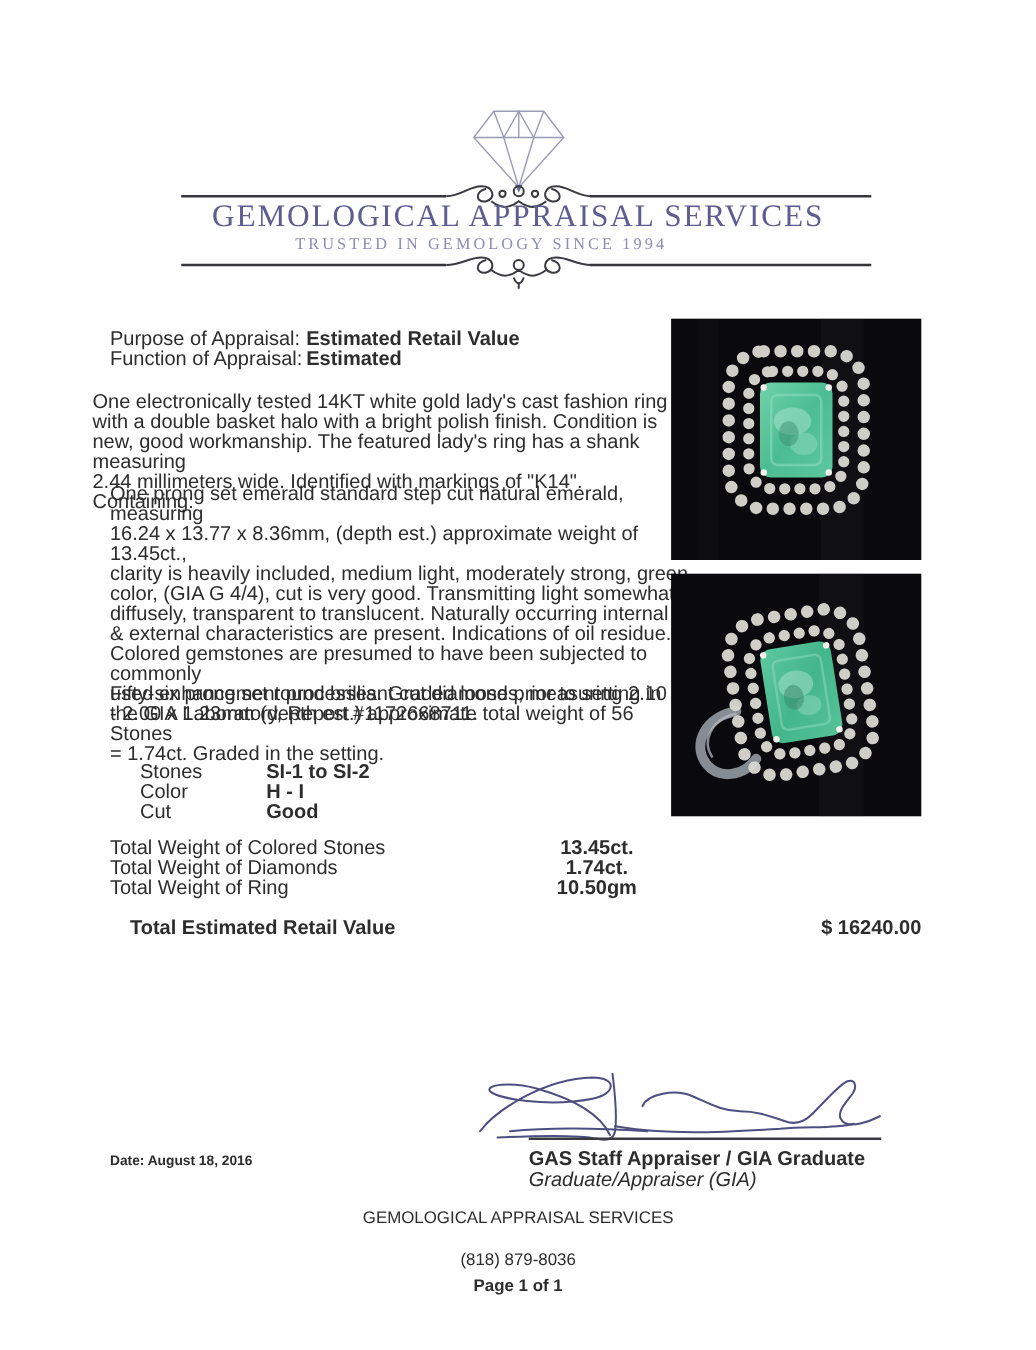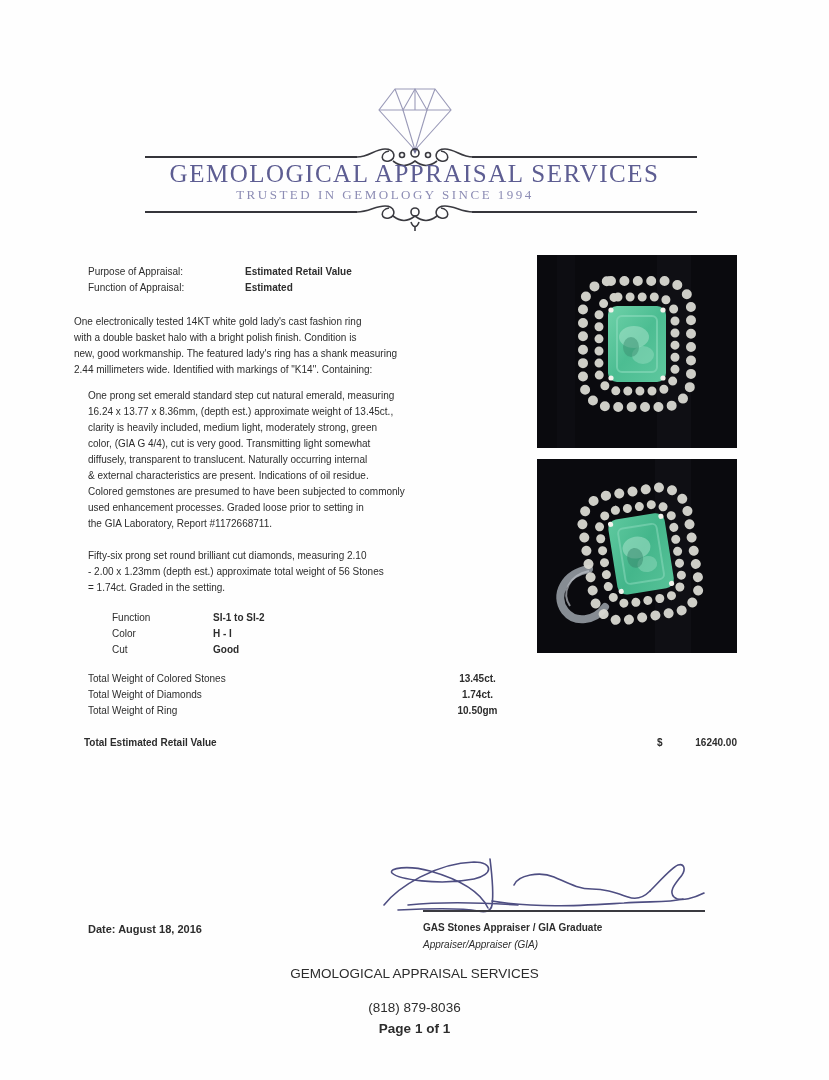--- a/index.html
+++ b/index.html
@@ -6,21 +6,21 @@
   .page{
     position:relative;
     width:829px;height:1080px;
     background:#fefefe;
     font-family:"Liberation Sans", sans-serif;
     color:#2d2d2d;
     overflow:hidden;
     margin:0 auto;
   }
   .abs{position:absolute;}
-  .body-text{font-size:10px;line-height:16px;color:#2d2d2d;}
+  .body-text{font-size:16px;line-height:16px;color:#2d2d2d;}
   .bold{font-weight:700;}
   .para{white-space:pre-line;width:470px;}
   
   .brand-title{
     width:829px;text-align:center;
     font-family:"Liberation Serif", serif;
     font-size:25px;letter-spacing:1.5px;
     color:#5d5d92;line-height:26px;
   }
   .brand-tagline{
@@ -109,35 +109,35 @@
 color, (GIA G 4/4), cut is very good. Transmitting light somewhat
 diffusely, transparent to translucent. Naturally occurring internal
 &amp; external characteristics are present. Indications of oil residue.
 Colored gemstones are presumed to have been subjected to commonly
 used enhancement processes. Graded loose prior to setting in
 the GIA Laboratory, Report #1172668711.</div>
   <div class="abs body-text para" style="left:88px;top:548px;">Fifty-six prong set round brilliant cut diamonds, measuring 2.10
 - 2.00 x 1.23mm (depth est.) approximate total weight of 56 Stones
 = 1.74ct. Graded in the setting.</div>
 
-  <div class="abs body-text grade-label" style="top:610px;">Function</div>
+  <div class="abs body-text grade-label" style="top:610px;">Stones</div>
   <div class="abs body-text grade-value" style="top:610px;">SI-1 to SI-2</div>
   <div class="abs body-text grade-label" style="top:626px;text-align:right;">Color</div>
   <div class="abs body-text grade-value" style="top:626px;">H - I</div>
   <div class="abs body-text grade-label" style="top:642px;">Cut</div>
   <div class="abs body-text grade-value" style="top:642px;">Good</div>
 
   <div class="abs body-text tot-label" style="top:671px;">Total Weight of Colored Stones</div>
   <div class="abs body-text tot-value" style="top:671px;">13.45ct.</div>
   <div class="abs body-text tot-label" style="top:687px;">Total Weight of Diamonds</div>
   <div class="abs body-text tot-value" style="top:687px;">1.74ct.</div>
   <div class="abs body-text tot-label" style="top:703px;">Total Weight of Ring</div>
   <div class="abs body-text tot-value" style="top:703px;">10.50gm</div>
 
-  <div class="abs body-text bold" style="left:84px;top:735px;">Total Estimated Retail Value</div>
+  <div class="abs body-text bold" style="left:104px;top:735px;">Total Estimated Retail Value</div>
   <div class="abs body-text money-box" style="top:735px;">
     <span>$</span>
     <span>16240.00</span>
   </div>
 
   <svg class="abs photo" style="top:255px;" width="200" height="193" viewBox="0 0 200 193">
     <rect width="200" height="193" fill="#0a0a0e"></rect>
     <rect x="120" width="34" height="193" fill="#14141a" opacity="0.55"></rect>
     <rect x="20" width="18" height="193" fill="#101016" opacity="0.5"></rect>
     <g>
@@ -195,20 +195,20 @@
       <path d="M112,6 C114,22 116,40 114,52 C113,58 108,60 100,58 C80,54 40,56 20,57"></path>
       <path d="M136,32 C140,22 162,18 176,24 C190,30 200,36 214,36 C228,36 238,40 250,44 C258,47 266,44 272,38"></path>
       <path d="M272,38 C282,28 294,14 300,12 C306,10 308,16 304,22 C298,30 290,38 296,44 C302,50 318,44 326,40"></path>
       <path d="M114,48 C160,56 210,52 246,50 C270,48 290,50 305,46"></path>
       <path d="M30,52 C70,48 110,50 140,52"></path>
     </g>
   </svg>
   <div class="abs sig-line"></div>
 
   <div class="abs body-text bold" style="left:88px;top:921px;font-size:11px;">Date: August 18, 2016</div>
-  <div class="abs body-text bold" style="left:423px;top:920px;">GAS Stones Appraiser / GIA Graduate</div>
-  <div class="abs body-text italic" style="left:423px;top:937px;">Appraiser/Appraiser (GIA)</div>
+  <div class="abs body-text bold" style="left:423px;top:920px;">GAS Staff Appraiser / GIA Graduate</div>
+  <div class="abs body-text italic" style="left:423px;top:937px;">Graduate/Appraiser (GIA)</div>
 
   <div class="abs footer-line" style="top:965px;">GEMOLOGICAL APPRAISAL SERVICES</div>
   <div class="abs footer-line" style="top:999px;">(818) 879-8036</div>
   <div class="abs footer-line bold" style="top:1020px;">Page 1 of 1</div>
 
 </div>
 
 </body></html>

